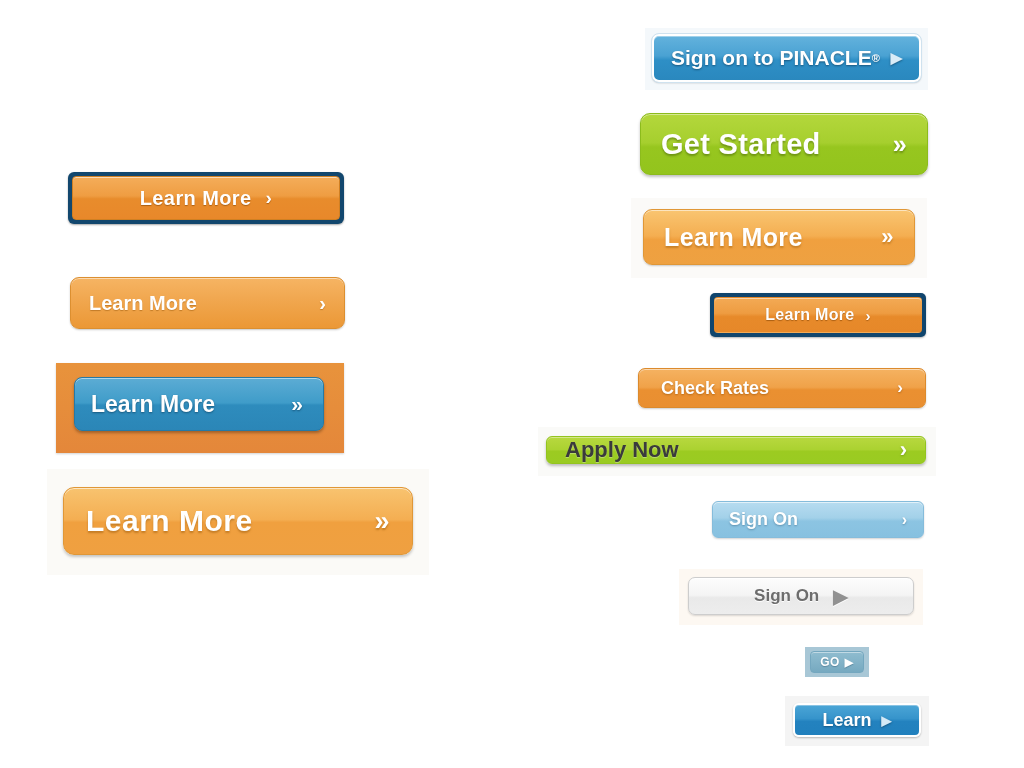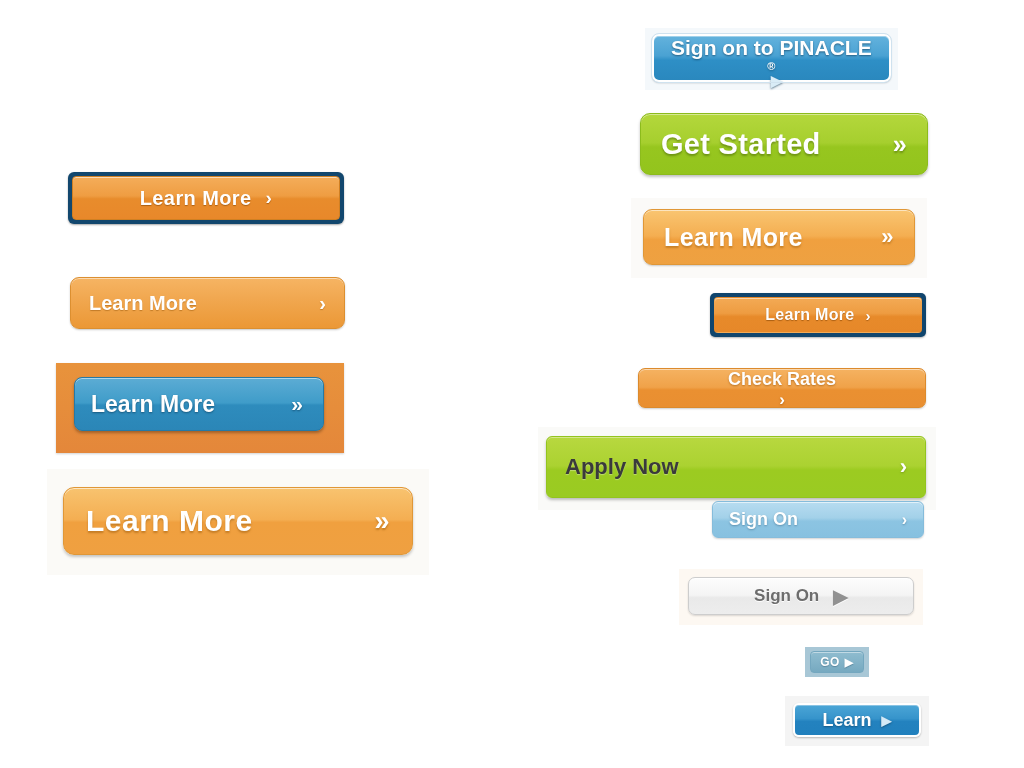--- a/index.html
+++ b/index.html
@@ -125,29 +125,28 @@
   .l4-btn .chev { font-size: 27px; }
 
   
 
   
   .r1-panel { background: #f4f8fb; padding: 6px 7px 8px 7px; }
   .r1-btn {
     height: 48px;
     padding: 0 17px;
     border-radius: 7px;
-    justify-content: flex-start;
+    justify-content: flex-end;
     background: linear-gradient(to bottom, #63b2dd 0%, #4aa2d3 45%, #2e8fc6 55%, #2a88be 100%);
     border: 2px solid #ffffff;
     outline: 1px solid #cfe2ef;
     box-shadow: inset 0 1px 0 rgba(255,255,255,.4), 0 1px 2px rgba(0,0,0,.25);
     color: #ffffff;
     font-size: 21px;
     text-shadow: 0 1px 2px rgba(8,50,80,.6);
-    flex-direction: column;
   }
   .r1-btn .sup { font-size: 11px; vertical-align: super; }
   .r1-btn .chev { margin-left: 11px; font-size: 15px; color: #d9ecf7; }
 
   
   .r2-btn {
     width: 288px; height: 62px;
     border-radius: 10px;
     padding: 8px 20px;
     justify-content: space-between;
@@ -204,28 +203,27 @@
     width: 288px; height: 40px;
     border-radius: 7px;
     padding: 0 22px;
     justify-content: space-between;
     background: linear-gradient(to bottom, #f5b261 0%, #f0a249 48%, #ea9031 55%, #e98f31 100%);
     border: 1px solid #dc8a2c;
     box-shadow: inset 0 1px 0 rgba(255,255,255,.5), 0 1px 2px rgba(0,0,0,.2);
     color: #ffffff;
     font-size: 18px;
     text-shadow: 0 1px 2px rgba(140,75,5,.55);
-    flex-direction: column;
   }
   .r5-btn .chev { font-size: 17px; }
 
   
   .r6-panel { background: #fafaf8; padding: 9px 10px 12px 8px; }
   .r6-btn {
-    width: 380px; height: 62px;
+    width: 380px; height: 28px;
     border-radius: 6px;
     padding: 0 18px;
     justify-content: space-between;
     background: linear-gradient(to bottom, #b8d83f 0%, #abd231 48%, #9ccb21 55%, #9acb22 100%);
     border: 1px solid #93c41e;
     box-shadow: inset 0 1px 0 rgba(255,255,255,.4), 0 2px 3px rgba(0,0,0,.25);
     color: #3a3a3c;
     font-size: 22px;
     text-shadow: 0 1px 1px rgba(255,255,255,.35);
   }

